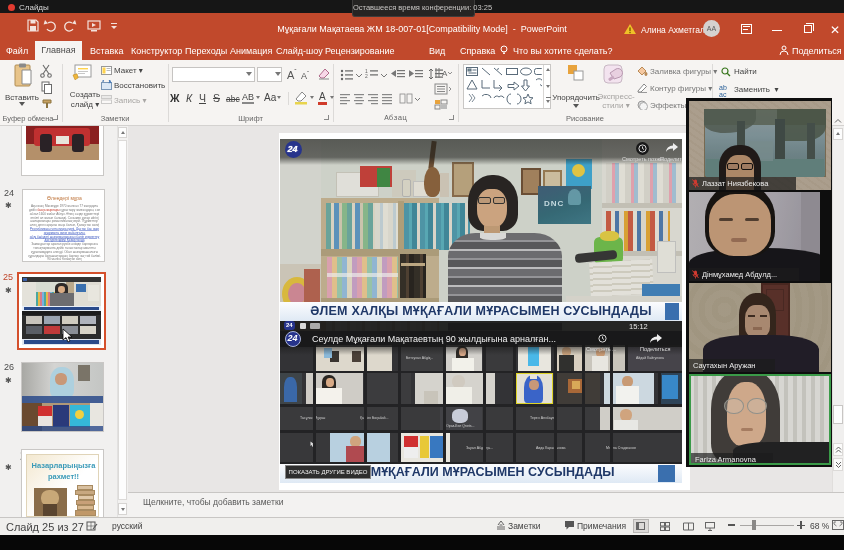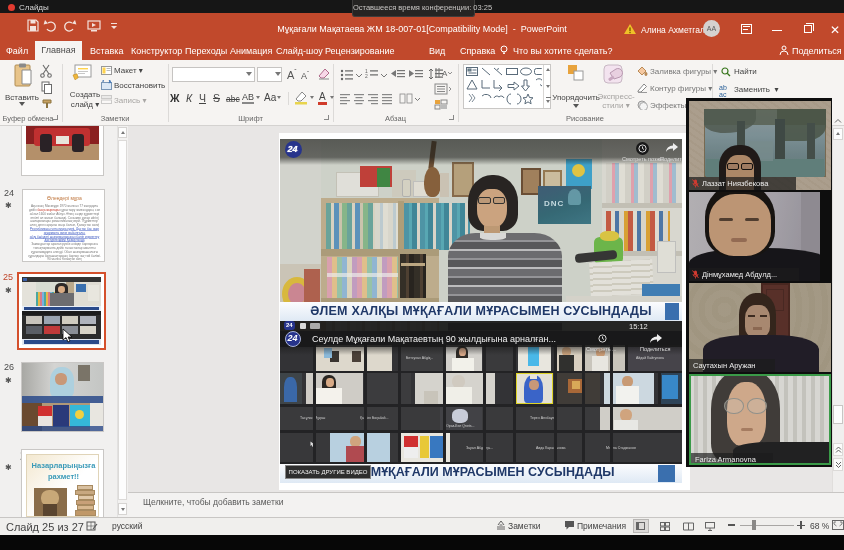--- a/index.html
+++ b/index.html
@@ -281,21 +281,21 @@
       <path d="M15 4 l2 2 -2 2" fill="none" stroke="#777" stroke-width="0.8"></path>
     </g>
     <g transform="translate(0,32)">
       <rect x="1" y="1" width="5" height="4" fill="#e8a33d"></rect>
         <rect x="7" y="1" width="6" height="4" fill="none" stroke="#888"></rect>
       <rect x="1" y="6" width="5" height="4" fill="none" stroke="#888"></rect>
         <rect x="7" y="6" width="6" height="4" fill="#bbb"></rect>
     </g>
   </svg>
 </div>
-<div class="abs" style="left:333px;top:114px;width:125px;text-align:center;font-size:7.5px;color:#666;">Абзац</div>
+<div class="abs" style="left:333px;top:114px;width:125px;text-align:center;font-size:7.5px;color:#666;font-family:Liberation Mono, monospace;">Абзац</div>
 <div class="abs" style="left:449px;top:115px;width:5px;height:5px;border-right:1px solid #888;border-bottom:1px solid #888;"></div>
 
 <div class="abs" style="left:463px;top:64px;width:88px;height:45px;background:#fff;border:1px solid #c9c7c5;"></div>
 <div class="abs" style="left:466px;top:66px;">
   <svg width="76" height="41" viewBox="0 0 76 41">
     <g stroke="#5a6b7a" fill="none" stroke-width="1">
       <rect x="0.5" y="1.5" width="11" height="8" fill="#fff"></rect>
         <rect x="2" y="3" width="3" height="2" fill="#8aa"></rect>
         <path d="M6.5 4 h4 M2.5 7 h8"></path>
       <path d="M16 2 l8 7"></path>

